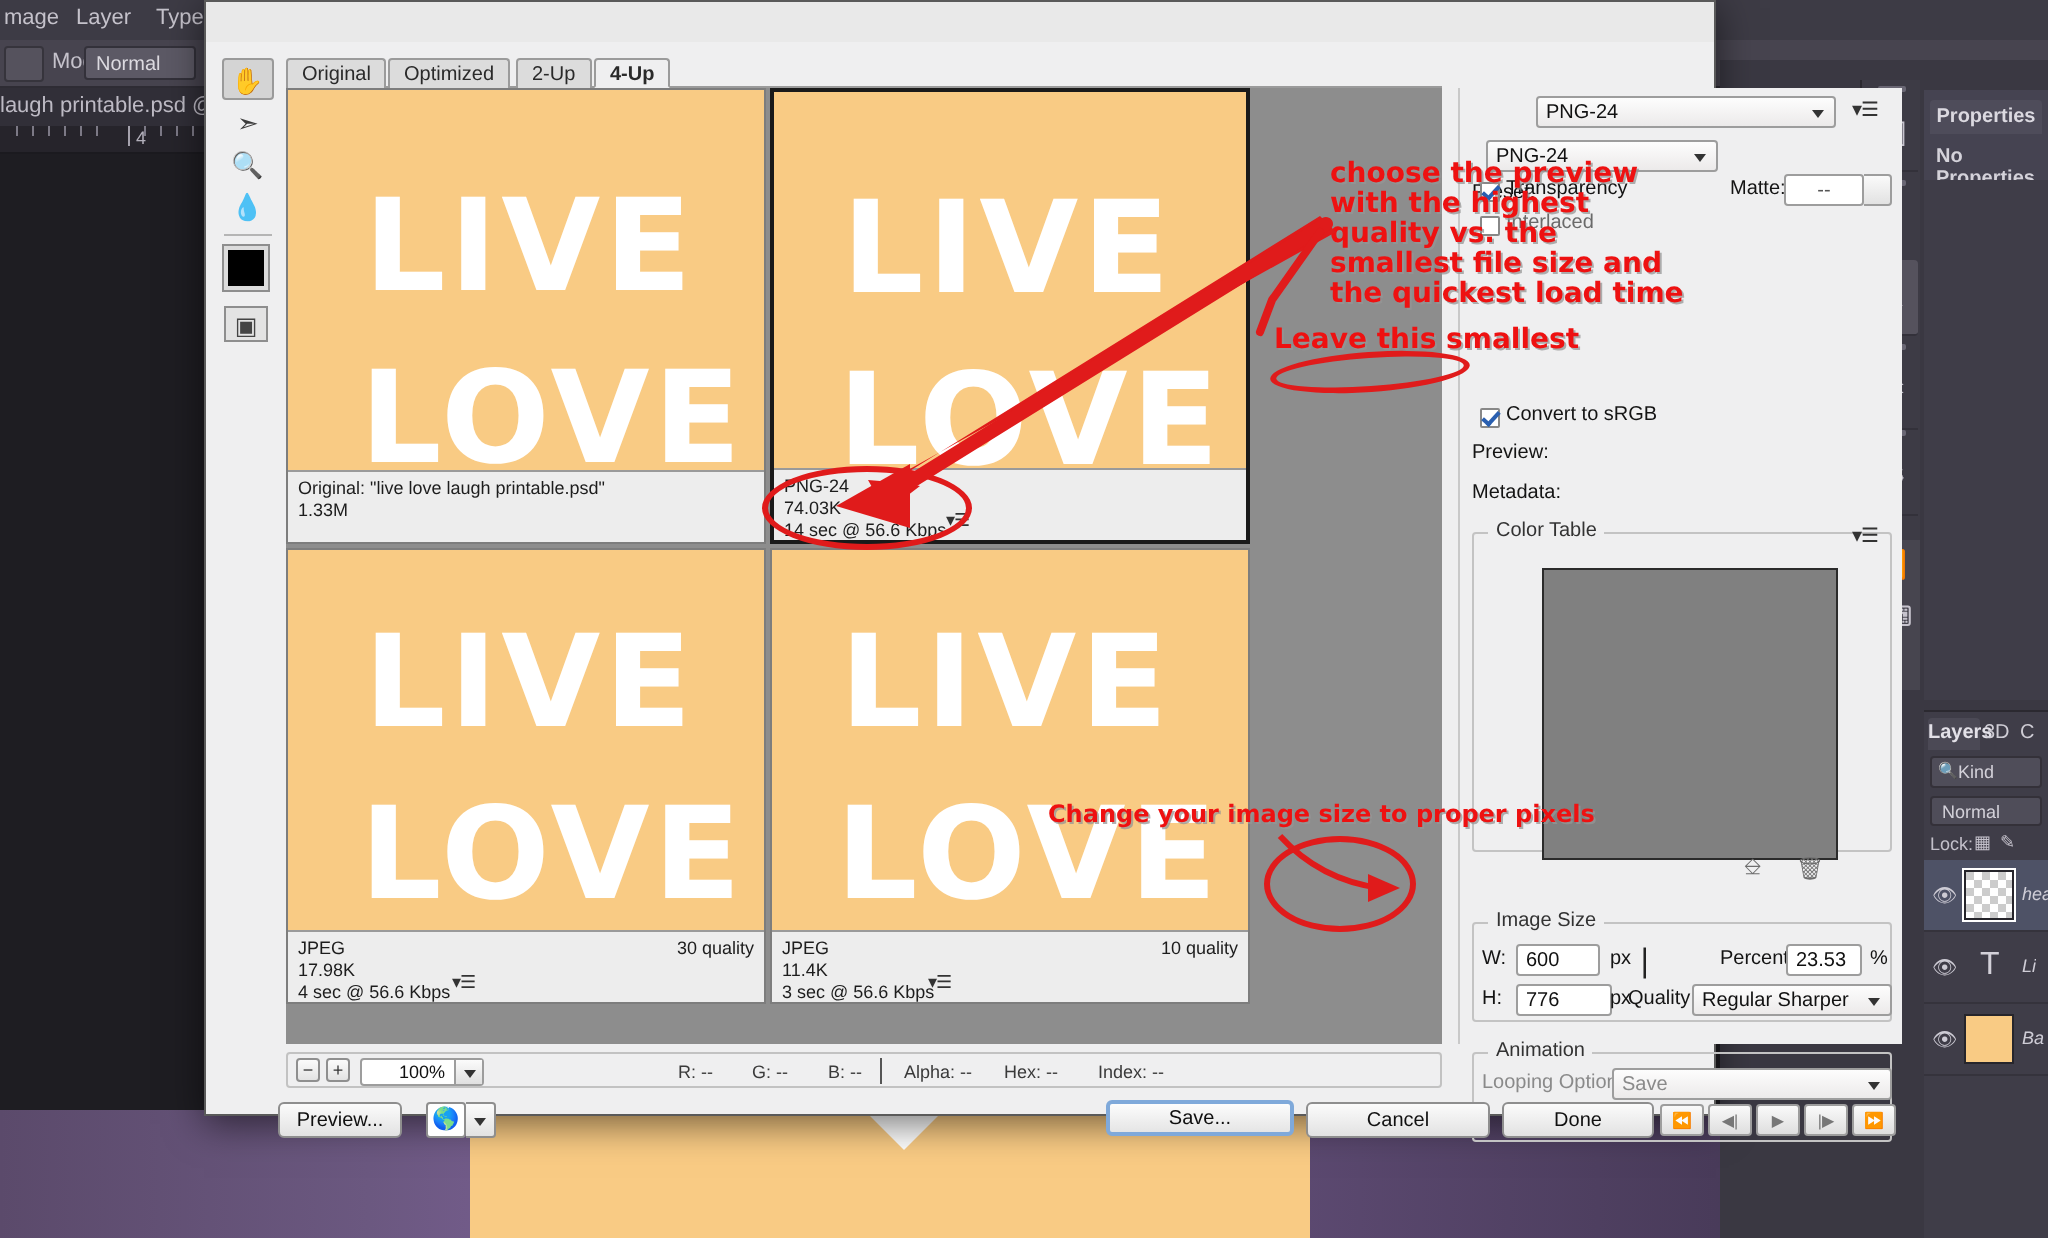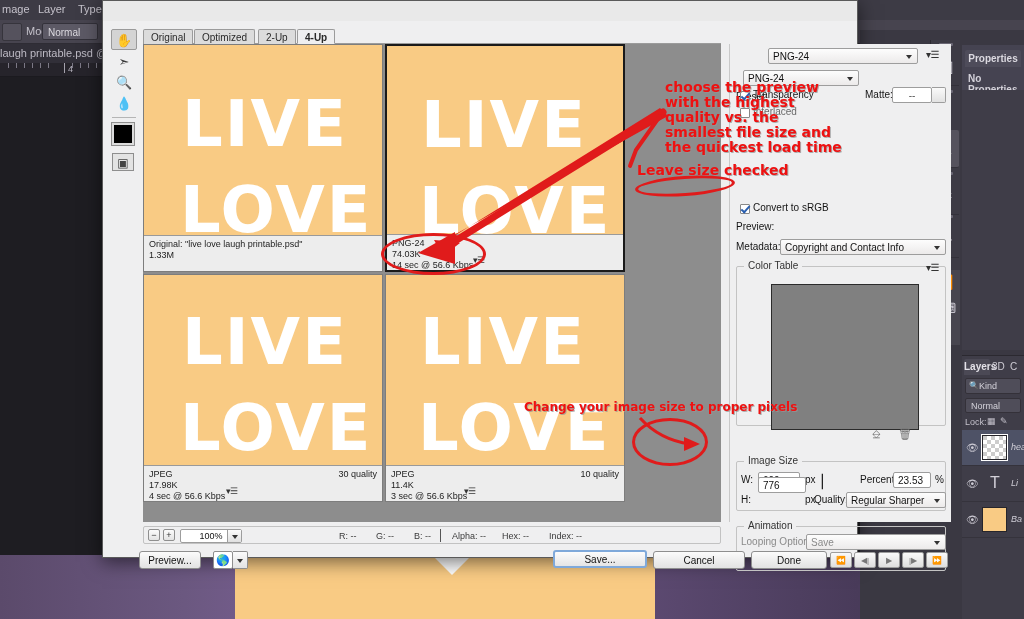--- a/index.html
+++ b/index.html
@@ -353,38 +353,37 @@
 
       <div class="chk" style="left:10px;top:64px;"></div>
       <span class="srow" style="left:23px;top:62px;color:#6a6a6a;">Interlaced</span>
 
       <div class="chk on" style="left:10px;top:160px;"></div>
       <span class="srow" style="left:23px;top:158px;">Convert to sRGB</span>
 
       <span class="srow" style="top:177px;">Preview:</span>
 
       <span class="srow" style="top:197px;">Metadata:</span>
-      <div class="scombo" style="left:50px;top:195px;width:166px;">Copyright and Contact Info</div>
 
       <div class="fieldset" style="left:6px;top:222px;width:210px;height:160px;"></div>
       <span class="fslabel" style="left:14px;top:216px;">Color Table</span>
       <span class="menubtn" style="left:196px;top:218px;font-size:10px;">▾☰</span>
       <div class="swatchbox" style="left:41px;top:240px;width:148px;height:146px;"></div>
       <span class="mini" style="left:142px;top:384px;">⎒</span>
       <span class="mini" style="left:168px;top:384px;">🗑</span>
 
       <div class="fieldset" style="left:6px;top:417px;width:210px;height:50px;"></div>
       <span class="fslabel" style="left:14px;top:411px;">Image Size</span>
 
       <span class="srow" style="left:11px;top:430px;">W:</span>
       <div class="sfield" style="left:28px;top:428px;width:42px;">600</div>
       <span class="srow" style="left:75px;top:430px;">px</span>
 
       <span class="srow" style="left:11px;top:450px;">H:</span>
-      <div class="sfield" style="left:28px;top:433px;width:48px;">776</div>
+      <div class="sfield" style="left:28px;top:448px;width:48px;">776</div>
       <span class="srow" style="left:75px;top:450px;">px</span>
       <span style="position:absolute;left:89px;top:430px;color:#222;font-size:13px;">⎮</span>
 
       <span class="srow" style="left:130px;top:430px;">Percent:</span>
       <div class="sfield" style="left:163px;top:428px;width:38px;">23.53</div>
       <span class="srow" style="left:205px;top:430px;">%</span>
 
       <span class="srow" style="left:84px;top:450px;">Quality:</span>
       <div class="scombo" style="left:116px;top:448px;width:100px;">Regular Sharper</div>
 
@@ -425,21 +424,21 @@
     </div>
 
     <div class="btn pri" style="left:450px;top:529px;width:94px;">Save...</div>
     <div class="btn" style="left:550px;top:530px;width:92px;">Cancel</div>
     <div class="btn" style="left:648px;top:530px;width:76px;">Done</div>
   </div>
 </div>
 
 <div class="anno" style="left:665px;top:80px;width:180px;font-size:14px;line-height:15px;">choose the preview with the highest quality vs. the smallest file size and the quickest load time</div>
 
-<div class="anno" style="left:637px;top:162px;font-size:14px;">Leave size checked</div>
+<div class="anno" style="left:637px;top:162px;font-size:14px;">Leave this smallest</div>
 
 <div class="anno" style="left:524px;top:400px;font-size:12px;">Change your image size to proper pixels</div>
 
 <div class="ellipse" style="left:635px;top:176px;width:100px;height:20px;transform:rotate(-4deg);"></div>
 
 <div class="ellipse" style="left:381px;top:233px;width:105px;height:42px;"></div>
 
 <div class="ellipse" style="left:632px;top:418px;width:76px;height:48px;"></div>
 
 <svg class="arrow" style="left:0;top:0;width:1024px;height:619px;">

